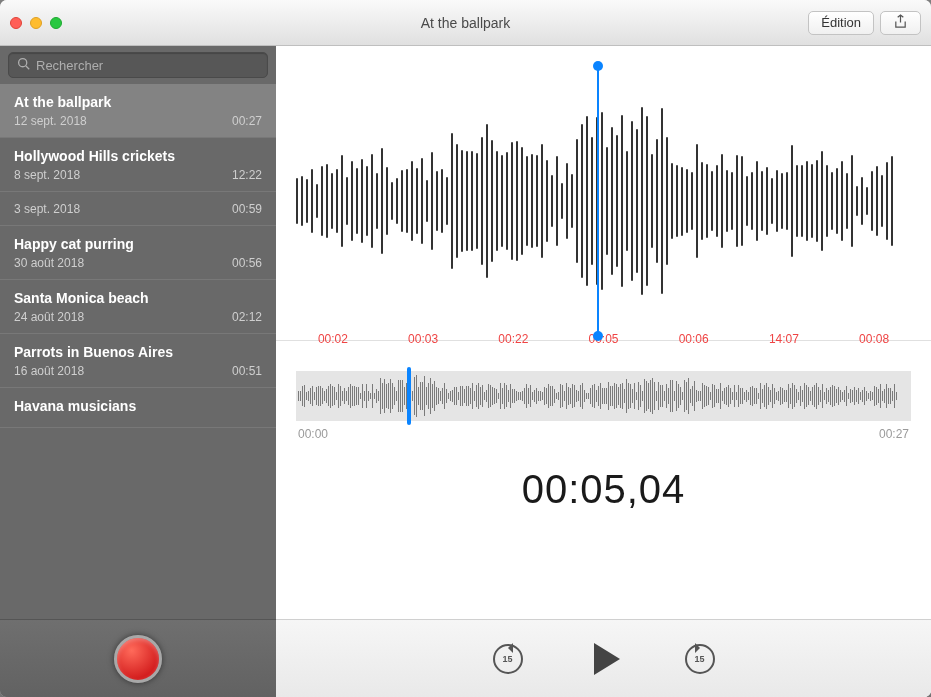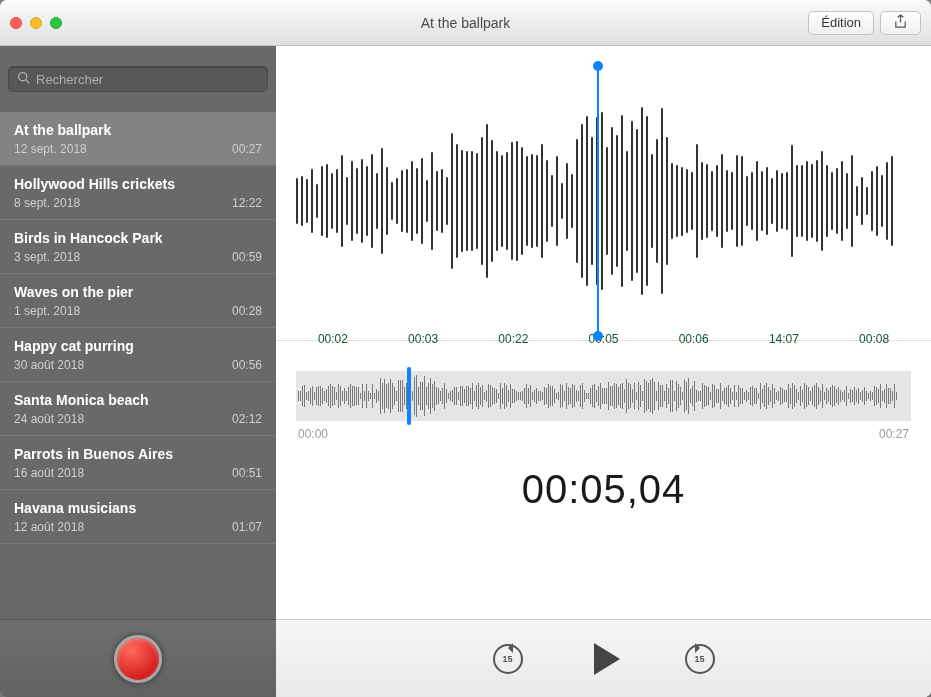--- a/index.html
+++ b/index.html
@@ -59,21 +59,21 @@
   }
   .tb-btn svg { width: 15px; height: 15px; }
   .body { flex: 1; display: flex; min-height: 0; }
   .sidebar {
     width: 276px;
     background: #696969;
     display: flex;
     flex-direction: column;
     flex-shrink: 0;
   }
-  .search-wrap { padding: 20px 8px; }
+  .search-wrap { padding: 6px 8px; }
   .search {
     width: 100%;
     height: 26px;
     background: #575757;
     border: 1px solid #4a4a4a;
     border-radius: 5px;
     display: flex;
     align-items: center;
     padding: 0 8px;
     gap: 6px;
@@ -159,21 +159,21 @@
   .ticks {
     height: 30px;
     display: flex;
     align-items: flex-start;
     position: relative;
     margin-top: 6px;
   }
   .tick-label {
     position: absolute;
     font-size: 12px;
-    color: #14532d;
+    color: #ef4444;
     transform: translateX(-50%);
   }
   .overview {
     padding: 30px 20px 10px;
   }
   .mini-wave {
     height: 50px;
     background: #e5e5e5;
     display: flex;
     align-items: center;
@@ -300,31 +300,23 @@
             </div>
           </div>
           <div class="item">
             <div class="item-title">Hollywood Hills crickets</div>
             <div class="item-meta">
               <span>8 sept. 2018</span>
               <span>12:22</span>
             </div>
           </div>
           <div class="item">
-            <div class="item-title">Birds in Hancock Park</div>
             <div class="item-meta">
               <span>3 sept. 2018</span>
               <span>00:59</span>
-            </div>
-          </div>
-          <div class="item">
-            <div class="item-title">Waves on the pier</div>
-            <div class="item-meta">
-              <span>1 sept. 2018</span>
-              <span>00:28</span>
             </div>
           </div>
           <div class="item">
             <div class="item-title">Happy cat purring</div>
             <div class="item-meta">
               <span>30 août 2018</span>
               <span>00:56</span>
             </div>
           </div>
           <div class="item">
@@ -336,24 +328,20 @@
           </div>
           <div class="item">
             <div class="item-title">Parrots in Buenos Aires</div>
             <div class="item-meta">
               <span>16 août 2018</span>
               <span>00:51</span>
             </div>
           </div>
           <div class="item">
             <div class="item-title">Havana musicians</div>
-            <div class="item-meta">
-              <span>12 août 2018</span>
-              <span>01:07</span>
-            </div>
           </div>
         </div>
       <div class="sidebar-footer">
         <div class="record-btn"></div>
       </div>
     </div>
 
     <div class="main">
       <div class="wave-main">
         <div class="wave-area" id="wave-area">

